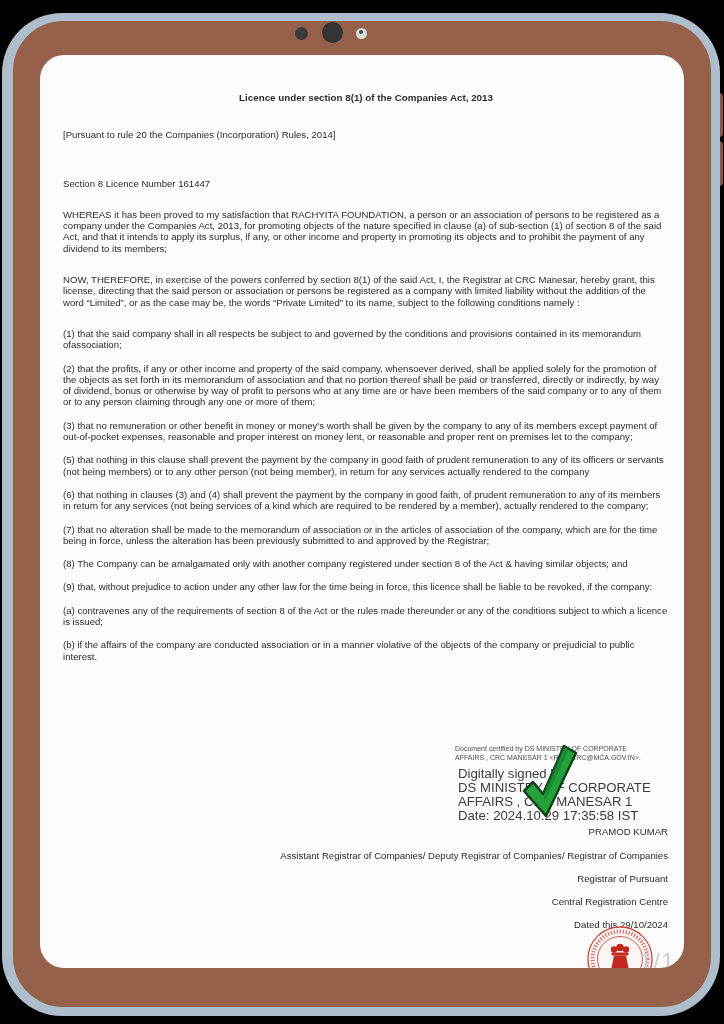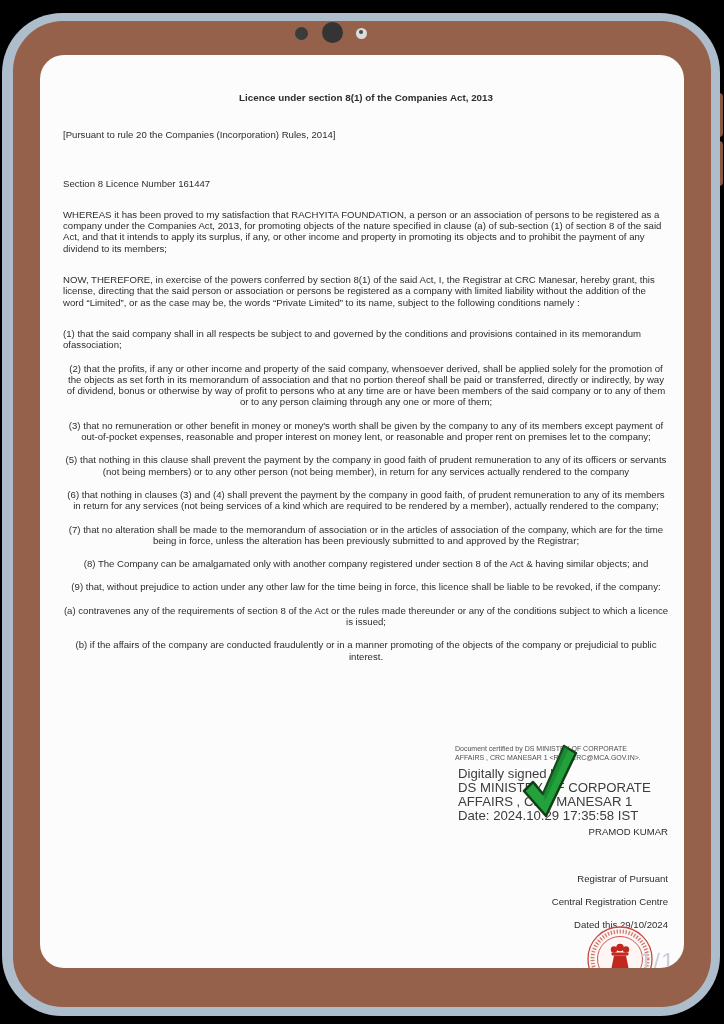--- a/index.html
+++ b/index.html
@@ -25,21 +25,21 @@
   
   .screen { position:absolute; left:27px; top:34px; width:644px; height:913px;
             background:#fcfcfc; border-radius:24px; overflow:hidden; }
 
   .doc-flow { position:absolute; left:23px; top:0; width:606px; color:#2d2d2d;
               font-size:9.6px; line-height:11.3px; }
   .doc-title { margin-top:37px; text-align:center; font-weight:700; font-size:9.8px; }
   .doc-subtitle { margin-top:26px; text-align:left; }
   .licence-line { margin-top:37px; }
   .mt-lg { margin-top:20px; }
-  .mt { margin-top:12px;text-align:center; }
+  .mt { margin-top:12px; }
 
   
   .cert-small { position:absolute; left:415px; top:690px; width:235px;
                 font-size:7px; line-height:8.6px; color:#4f4f4f; }
   .cert-small span { display:block; }
   .digital-block { position:absolute; left:418px; top:712px; width:268px;
                    font-size:13.2px; line-height:13.9px; color:#3d3d3d; }
   .digital-block span { display:block; }
   .check-svg { position:absolute; left:477px; top:688px; z-index:5; }
 
@@ -82,41 +82,42 @@
 
           <p class="mt-lg">(1) that the said company shall in all respects be subject to and governed by the conditions and provisions contained in its memorandum ofassociation;</p>
           <p class="mt">(2) that the profits, if any or other income and property of the said company, whensoever derived, shall be applied solely for the promotion of the objects as set forth in its memorandum of association and that no portion thereof shall be paid or transferred, directly or indirectly, by way of dividend, bonus or otherwise by way of profit to persons who at any time are or have been members of the said company or to any of them or to any person claiming through any one or more of them;</p>
           <p class="mt">(3) that no remuneration or other benefit in money or money's worth shall be given by the company to any of its members except payment of out-of-pocket expenses, reasonable and proper interest on money lent, or reasonable and proper rent on premises let to the company;</p>
           <p class="mt">(5) that nothing in this clause shall prevent the payment by the company in good faith of prudent remuneration to any of its officers or servants (not being members) or to any other person (not being member), in return for any services actually rendered to the company</p>
           <p class="mt">(6) that nothing in clauses (3) and (4) shall prevent the payment by the company in good faith, of prudent remuneration to any of its members in return for any services (not being services of a kind which are required to be rendered by a member), actually rendered to the company;</p>
           <p class="mt">(7) that no alteration shall be made to the memorandum of association or in the articles of association of the company, which are for the time being in force, unless the alteration has been previously submitted to and approved by the Registrar;</p>
           <p class="mt">(8) The Company can be amalgamated only with another company registered under section 8 of the Act &amp; having similar objects; and</p>
           <p class="mt">(9) that, without prejudice to action under any other law for the time being in force, this licence shall be liable to be revoked, if the company:</p>
           <p class="mt">(a) contravenes any of the requirements of section 8 of the Act or the rules made thereunder or any of the conditions subject to which a licence is issued;</p>
-          <p class="mt">(b) if the affairs of the company are conducted fraudulently or in a manner promoting of the objects of the company or prejudicial to public interest.</p>
+          <p class="mt">(b) if the affairs of the company are conducted association or in a manner violative of the objects of the company or prejudicial to public interest.</p>
         </div>
 
         <div class="cert-small">
           <span>Document certified by DS MINISTRY OF CORPORATE</span>
           <span>AFFAIRS , CRC MANESAR 1 &lt;ROC.CRC@MCA.GOV.IN&gt;.</span>
         </div>
 
         <div class="digital-block">
           <span>Digitally signed by</span>
           <span>DS MINISTRY OF CORPORATE</span>
           <span>AFFAIRS , CRC MANESAR 1</span>
           <span>Date: 2024.10.29 17:35:58 IST</span>
         </div>
 
         <svg class="check-svg" width="64" height="78" viewBox="0 0 64 78">
           <path d="M7 48 L16 39 L26 51 L47 3 L59 10 L29 73 Z" fill="#23a23c" stroke="#123f17" stroke-width="2.5" stroke-linejoin="round"></path>
           <path d="M26 51 L47 3 L52 5.5 L28 58 Z" fill="#167a2c" opacity="0.55"></path>
         </svg>
 
         <div class="sig-line sig-name">PRAMOD KUMAR</div>
+        <div class="sig-line sig-title1">Assistant Registrar of Companies/ Deputy Registrar of Companies/ Registrar of Companies</div>
         <div class="sig-line sig-title2">Registrar of Pursuant</div>
         <div class="sig-line sig-title3">Central Registration Centre</div>
         <div class="sig-line sig-dated">Dated this 29/10/2024</div>
 
         <svg class="seal-svg" width="70" height="70" viewBox="0 0 70 70">
           <circle cx="35" cy="35" r="32" fill="#fdf5f3" fill-opacity="0.85" stroke="#c24a3e" stroke-width="1.3"></circle>
           <circle cx="35" cy="35" r="27.5" fill="none" stroke="#bf4237" stroke-width="4" stroke-dasharray="1.3 1.7" opacity="0.7"></circle>
           <circle cx="35" cy="35" r="22.5" fill="none" stroke="#c24a3e" stroke-width="0.9"></circle>
           <g fill="#c3281e">
             <circle cx="29" cy="25.5" r="3.2"></circle>

